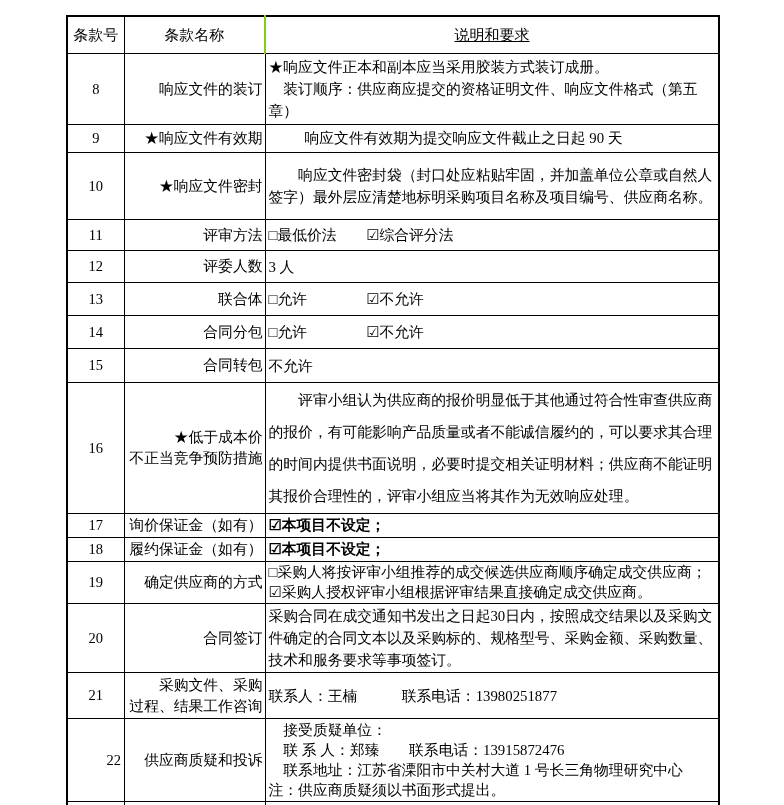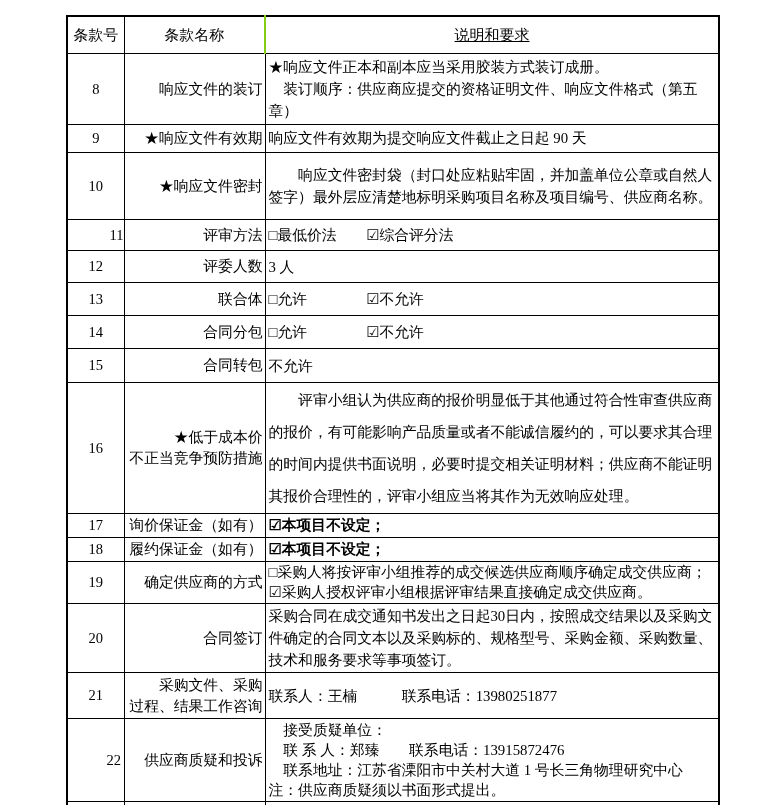--- a/index.html
+++ b/index.html
@@ -61,32 +61,32 @@
           <td class="name-cell">响应文件的装订</td>
           <td class="desc-cell">
             <div class="para">★响应文件正本和副本应当采用胶装方式装订成册。</div>
             <div class="para indent-1">装订顺序：供应商应提交的资格证明文件、响应文件格式（第五章）</div>
           </td>
         </tr>
         <tr>
           <td class="no-cell" style="height: 27px;">9</td>
           <td class="name-cell">★响应文件有效期</td>
           <td class="desc-cell">
-            <div class="para" style="line-height: 25px;">响应文件有效期为提交响应文件截止之日起 90 天</div>
+            <div class="para" style="line-height: 25px; margin-left: 36px;">响应文件有效期为提交响应文件截止之日起 90 天</div>
           </td>
         </tr>
         <tr>
           <td class="no-cell" style="height: 66px;">10</td>
           <td class="name-cell">★响应文件密封</td>
           <td class="desc-cell">
             <div class="para indent-2">响应文件密封袋（封口处应粘贴牢固，并加盖单位公章或自然人签字）最外层应清楚地标明采购项目名称及项目编号、供应商名称。</div>
           </td>
         </tr>
         <tr>
-          <td class="no-cell" style="height: 30px; text-align: right;">11</td>
+          <td class="no-cell" style="height: 30px;">11</td>
           <td class="name-cell">评审方法</td>
           <td class="desc-cell">
             <div class="para">□最低价法　　☑综合评分法</div>
           </td>
         </tr>
         <tr>
           <td class="no-cell" style="height: 31px;">12</td>
           <td class="name-cell">评委人数</td>
           <td class="desc-cell">
             <div class="para">3 人</div>

